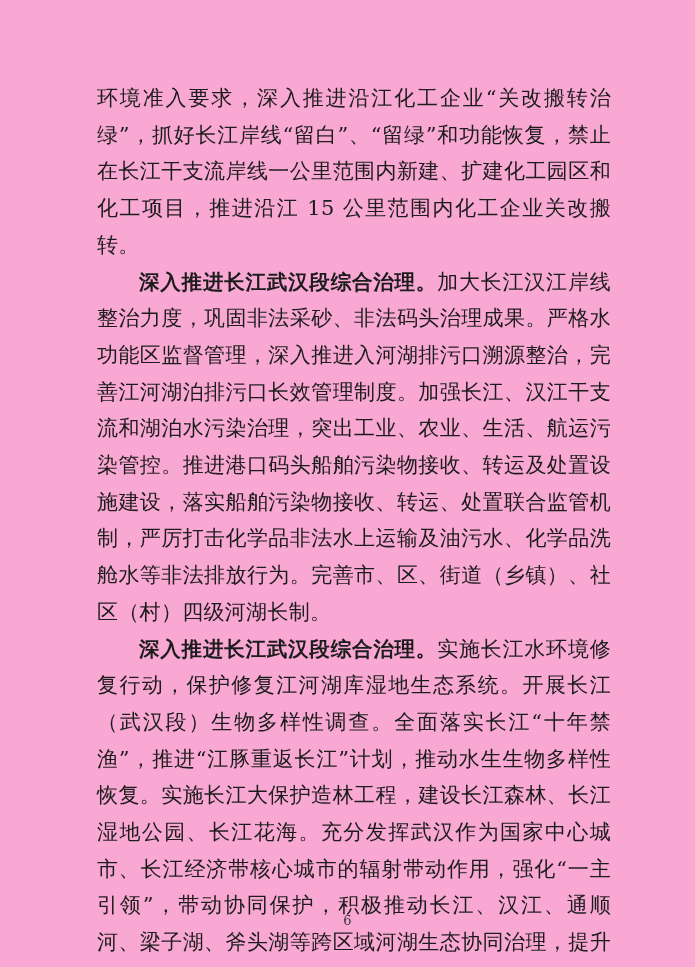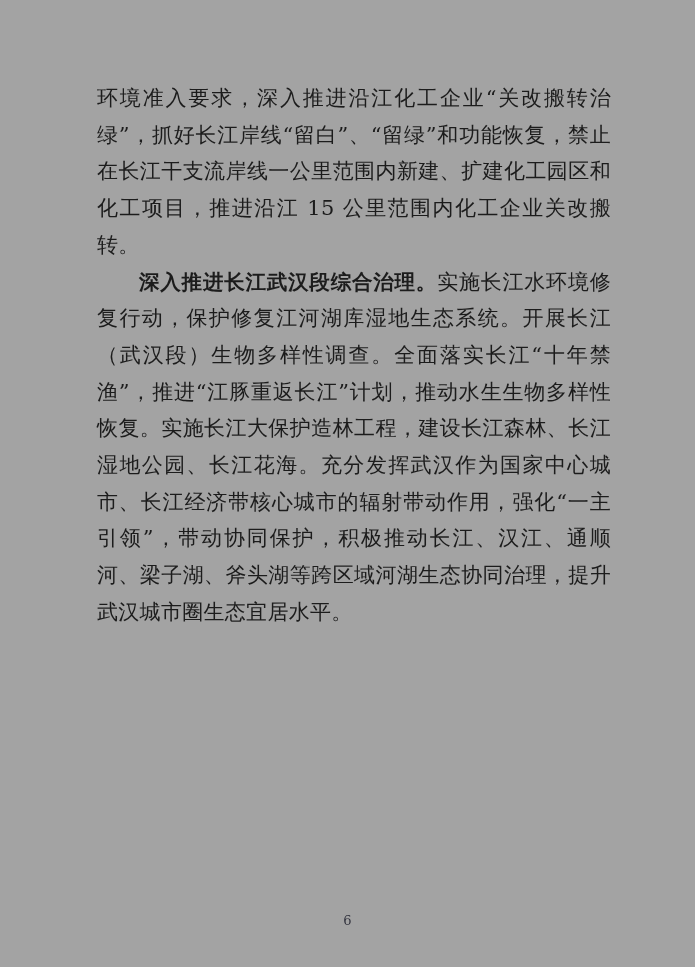--- a/index.html
+++ b/index.html
@@ -9,21 +9,21 @@
   body {
     width: 695px;
     height: 967px;
     background: #e8e8e8;
     font-family: "DejaVu Serif", "Liberation Serif", serif;
   }
   .page {
     position: relative;
     width: 695px;
     height: 967px;
-    background: #a3a3a3;
+    background: #f9a8d4;
     overflow: hidden;
   }
   .content {
     position: absolute;
     left: 97px;
     top: 80px;
     width: 514px;
   }
   .para {
     margin: 0;
@@ -55,18 +55,19 @@
     color: #33343f;
     font-family: "DejaVu Serif", "Liberation Serif", serif;
   }
 </style>
 </head>
 <body>
 
 <div class="page">
   <div class="content" id="paragraphs-container">
       <p class="para"><span>环境准入要求，深入推进沿江化工企业“关改搬转治绿”，抓好长江岸线“留白”、“留绿”和功能恢复，禁止在长江干支流岸线一公里范围内新建、扩建化工园区和化工项目，推进沿江 15 公里范围内化工企业关改搬转。</span></p>
+      <p class="para indent"><span class="lead">深入推进长江武汉段综合治理。</span><span>加大长江汉江岸线整治力度，巩固非法采砂、非法码头治理成果。严格水功能区监督管理，深入推进入河湖排污口溯源整治，完善江河湖泊排污口长效管理制度。加强长江、汉江干支流和湖泊水污染治理，突出工业、农业、生活、航运污染管控。推进港口码头船舶污染物接收、转运及处置设施建设，落实船舶污染物接收、转运、处置联合监管机制，严厉打击化学品非法水上运输及油污水、化学品洗舱水等非法排放行为。完善市、区、街道（乡镇）、社区（村）四级河湖长制。</span></p>
       <p class="para indent"><span class="lead">深入推进长江武汉段综合治理。</span><span>实施长江水环境修复行动，保护修复江河湖库湿地生态系统。开展长江（武汉段）生物多样性调查。全面落实长江“十年禁渔”，推进“江豚重返长江”计划，推动水生生物多样性恢复。实施长江大保护造林工程，建设长江森林、长江湿地公园、长江花海。充分发挥武汉作为国家中心城市、长江经济带核心城市的辐射带动作用，强化“一主引领”，带动协同保护，积极推动长江、汉江、通顺河、梁子湖、斧头湖等跨区域河湖生态协同治理，提升武汉城市圈生态宜居水平。</span></p>
     </div>
   <div class="footer">
     <span class="page-number">6</span>
   </div>
 </div>
 
 </body></html>

